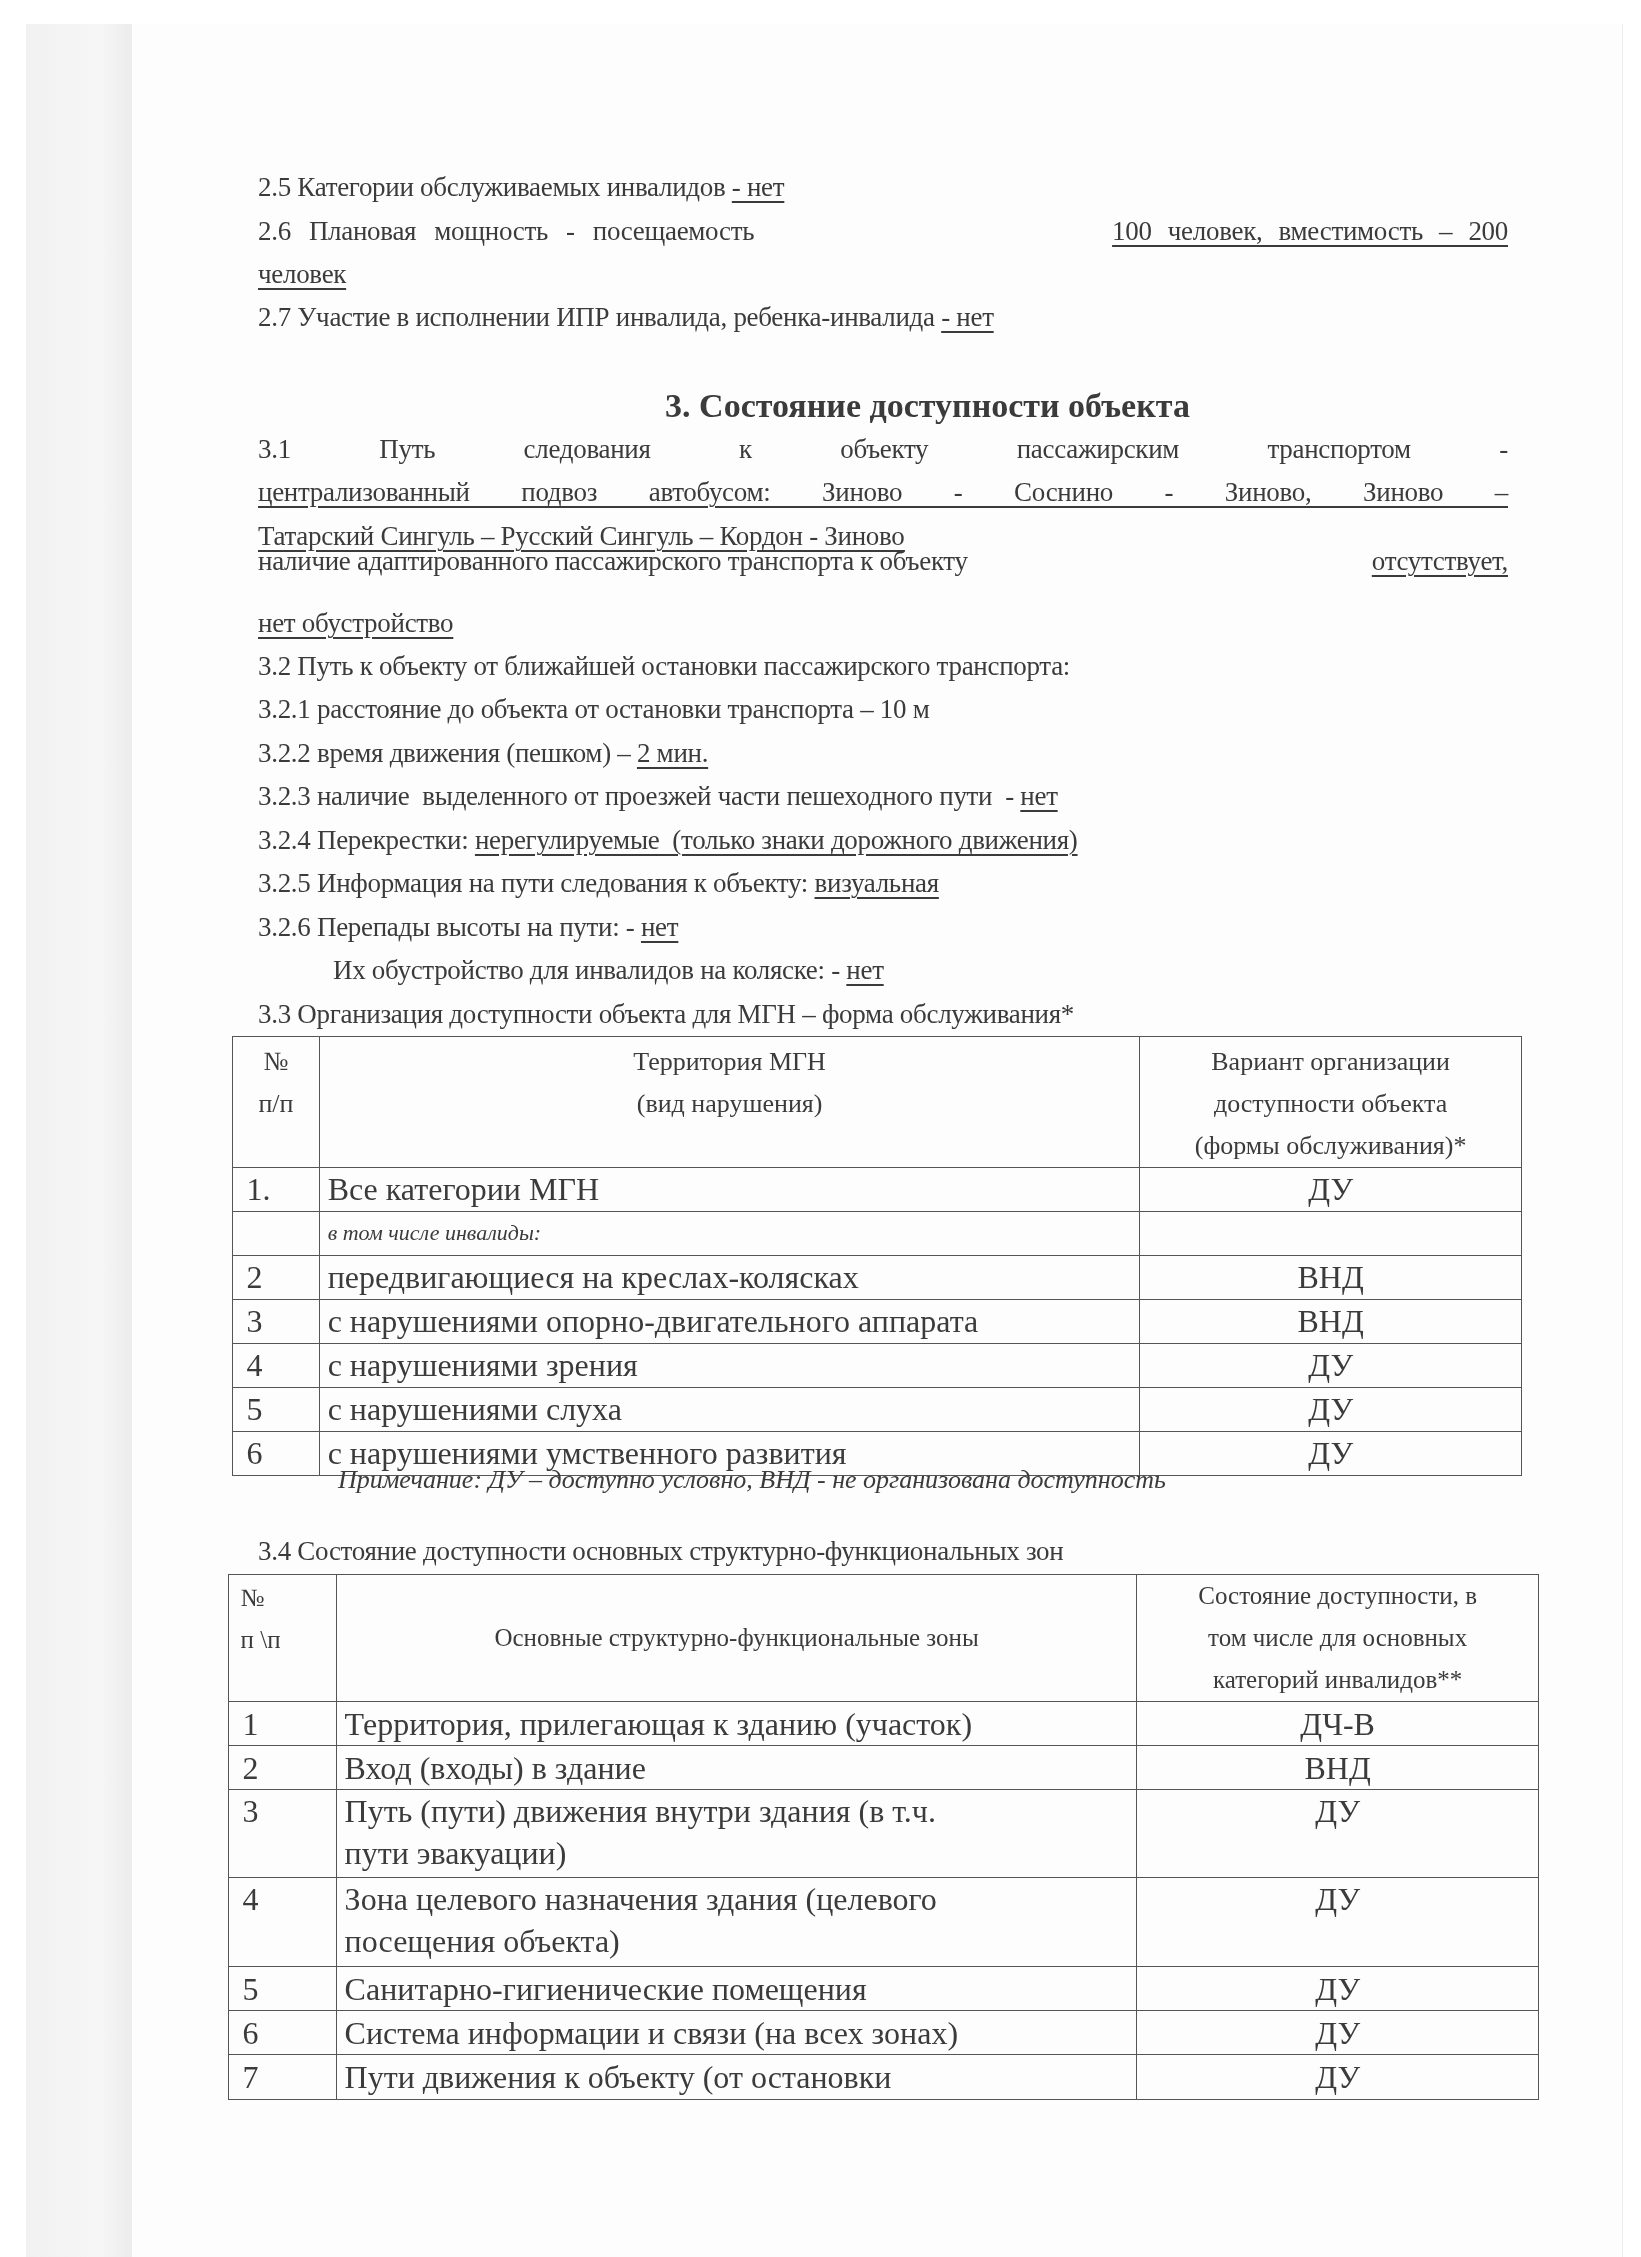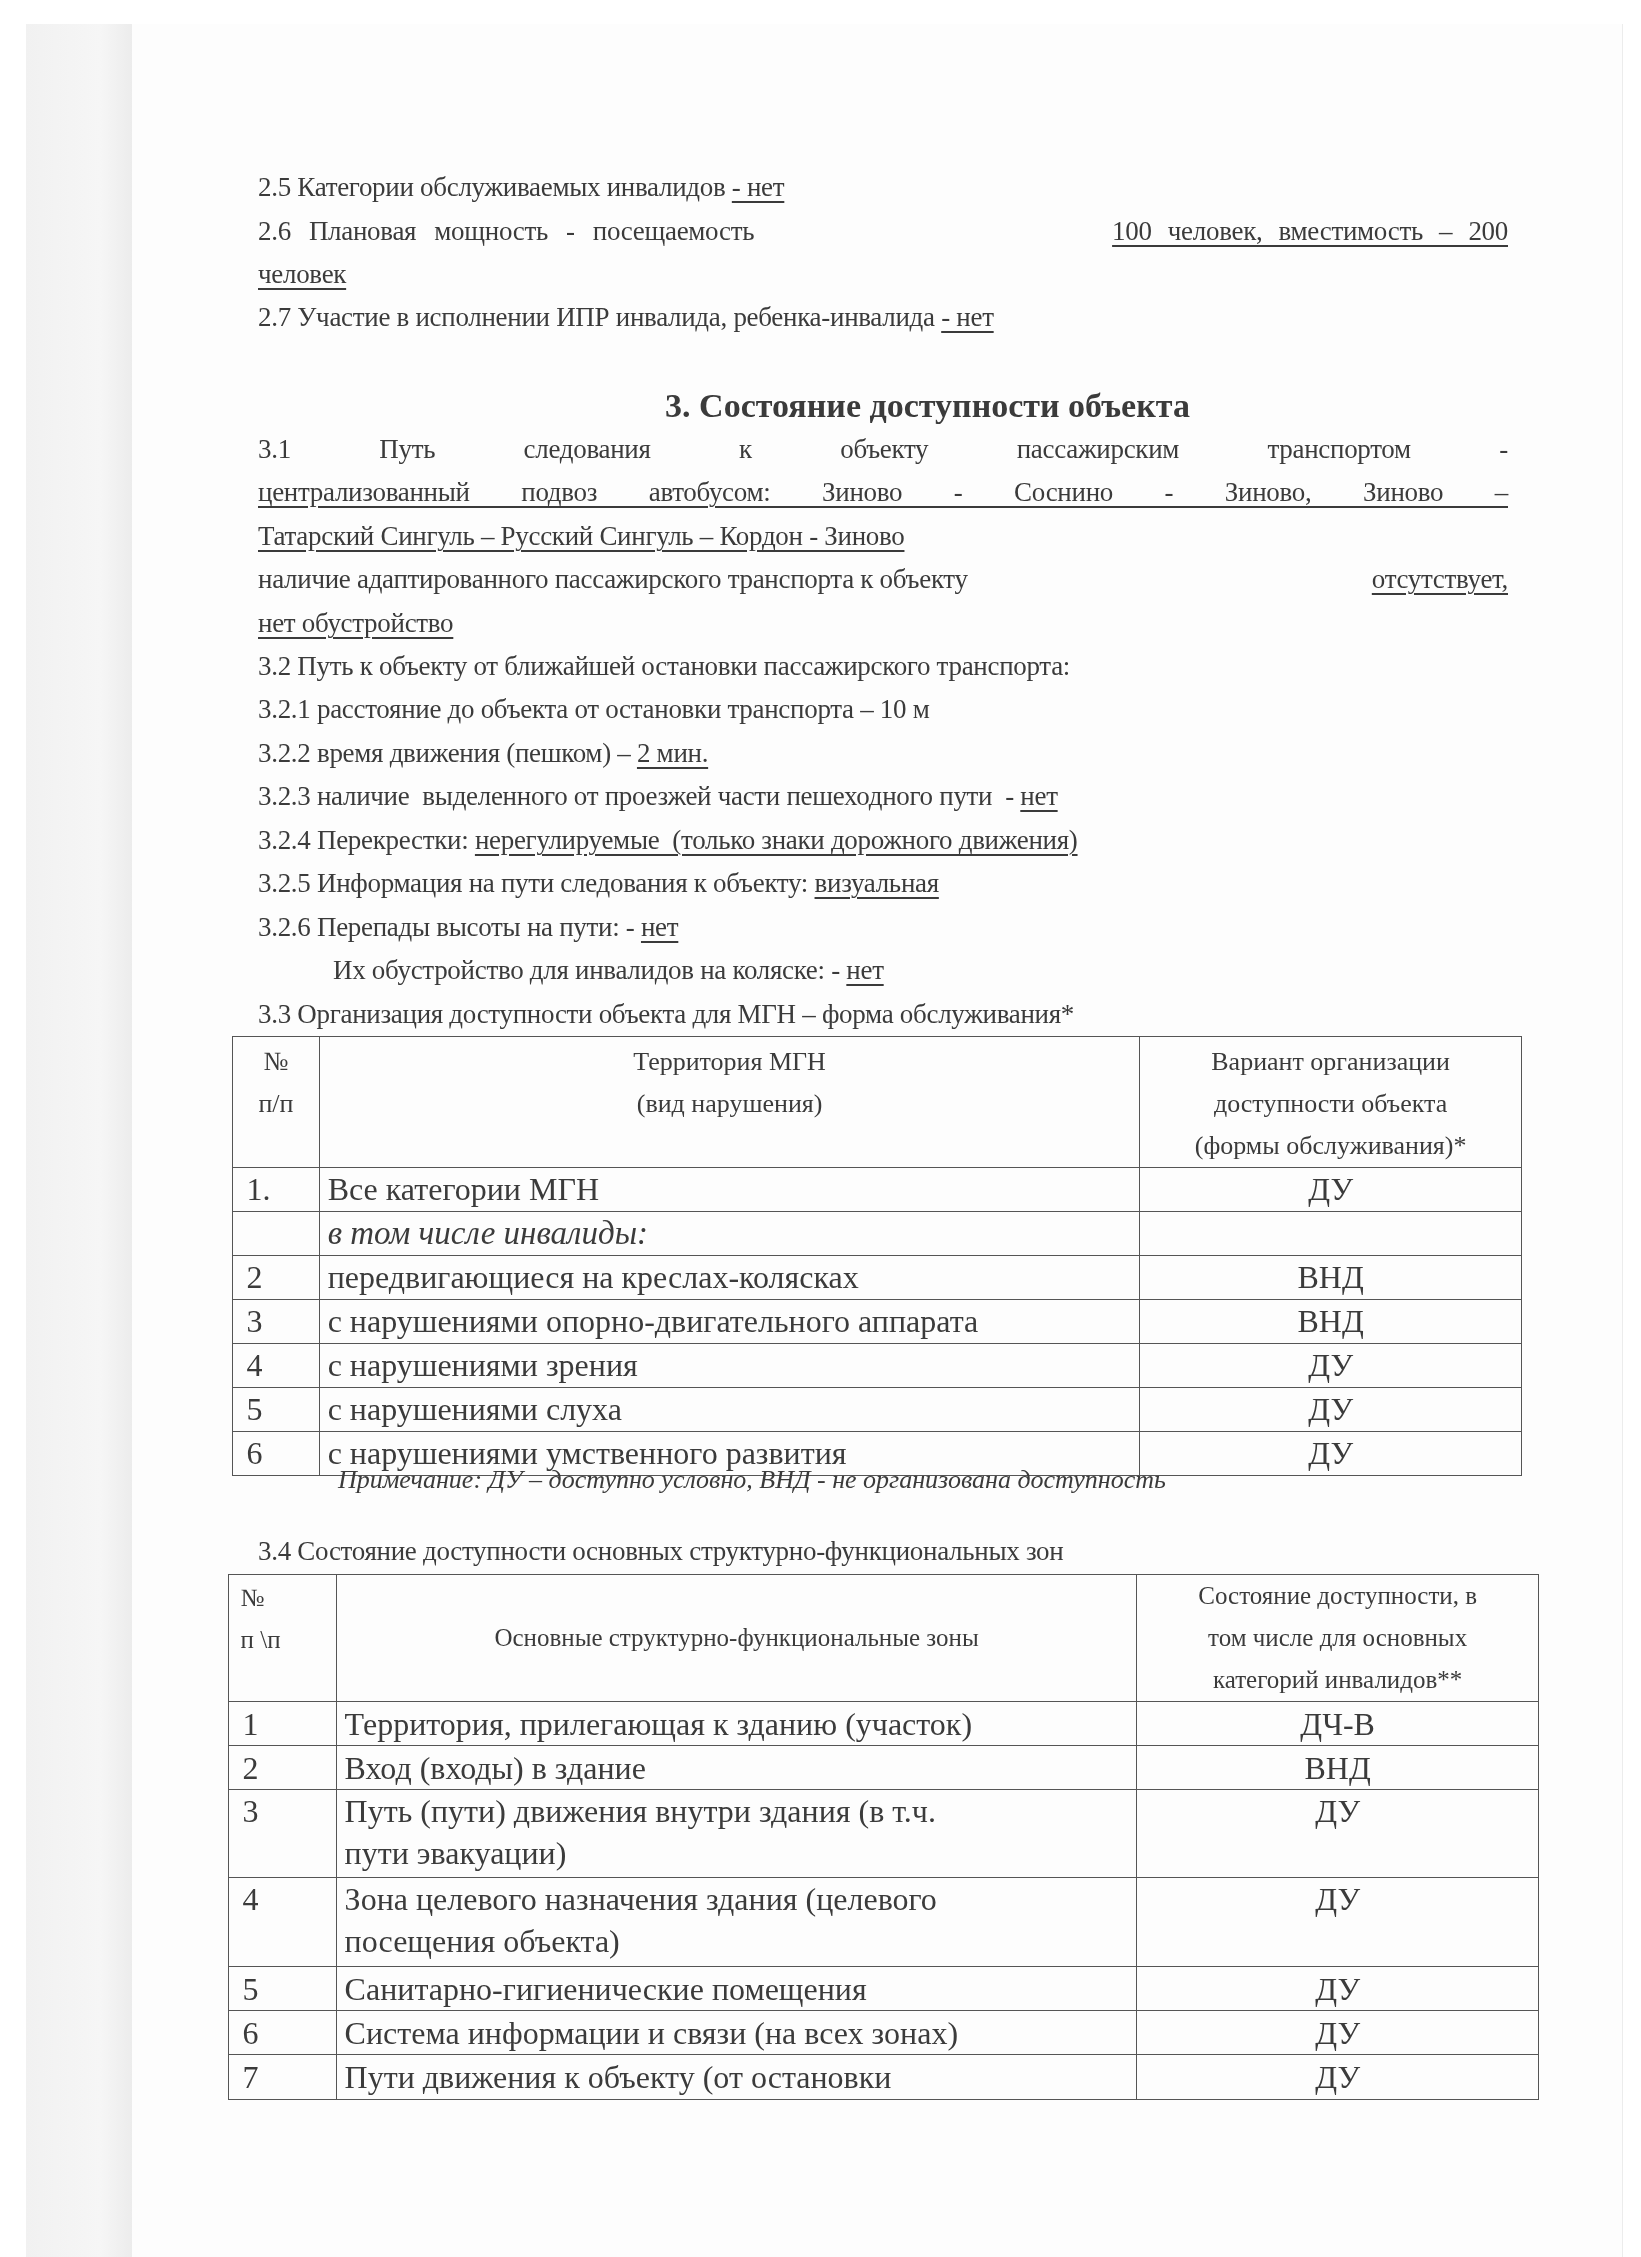--- a/index.html
+++ b/index.html
@@ -126,21 +126,21 @@
   <span>пассажирским</span>
   <span>транспортом</span>
   <span>-</span>
 </div>
 <div class="line" style="top:471px; width:1250px; text-align:justify; text-align-last:justify;">
   <span class="u">централизованный подвоз автобусом: Зиново - Соснино - Зиново, Зиново –</span>
 </div>
 <div class="line" style="top:515px;">
   <span class="u">Татарский Сингуль – Русский Сингуль – Кордон - Зиново</span>
 </div>
-<div class="line justify" style="top:558px;">
+<div class="line justify" style="top:540px;">
   <span>наличие адаптированного пассажирского транспорта к объекту</span>
   <span class="u">отсутствует,</span>
 </div>
 <div class="line" style="top:602px;">
   <span class="u">нет обустройство</span>
 </div>
 
 <div class="line" style="top:645px;">3.2 Путь к объекту от ближайшей остановки пассажирского транспорта:</div>
 <div class="line" style="top:688px;">3.2.1 расстояние до объекта от остановки транспорта – 10 м</div>
 <div class="line" style="top:732px;">
@@ -192,21 +192,21 @@
       <div>(формы обслуживания)*</div>
     </td>
   </tr>
   <tr style="height:44px;">
     <td class="num">1.</td>
     <td>Все категории МГН</td>
     <td class="center">ДУ</td>
   </tr>
   <tr style="height:44px;">
     <td class="num"></td>
-    <td class="italic" style="font-size:33px;">в том числе инвалиды:</td>
+    <td class="italic" style="font-size:22px;">в том числе инвалиды:</td>
     <td class="center"></td>
   </tr>
   <tr style="height:44px;">
     <td class="num">2</td>
     <td>передвигающиеся на креслах-колясках</td>
     <td class="center">ВНД</td>
   </tr>
   <tr style="height:44px;">
     <td class="num">3</td>
     <td>с нарушениями опорно-двигательного аппарата</td>

